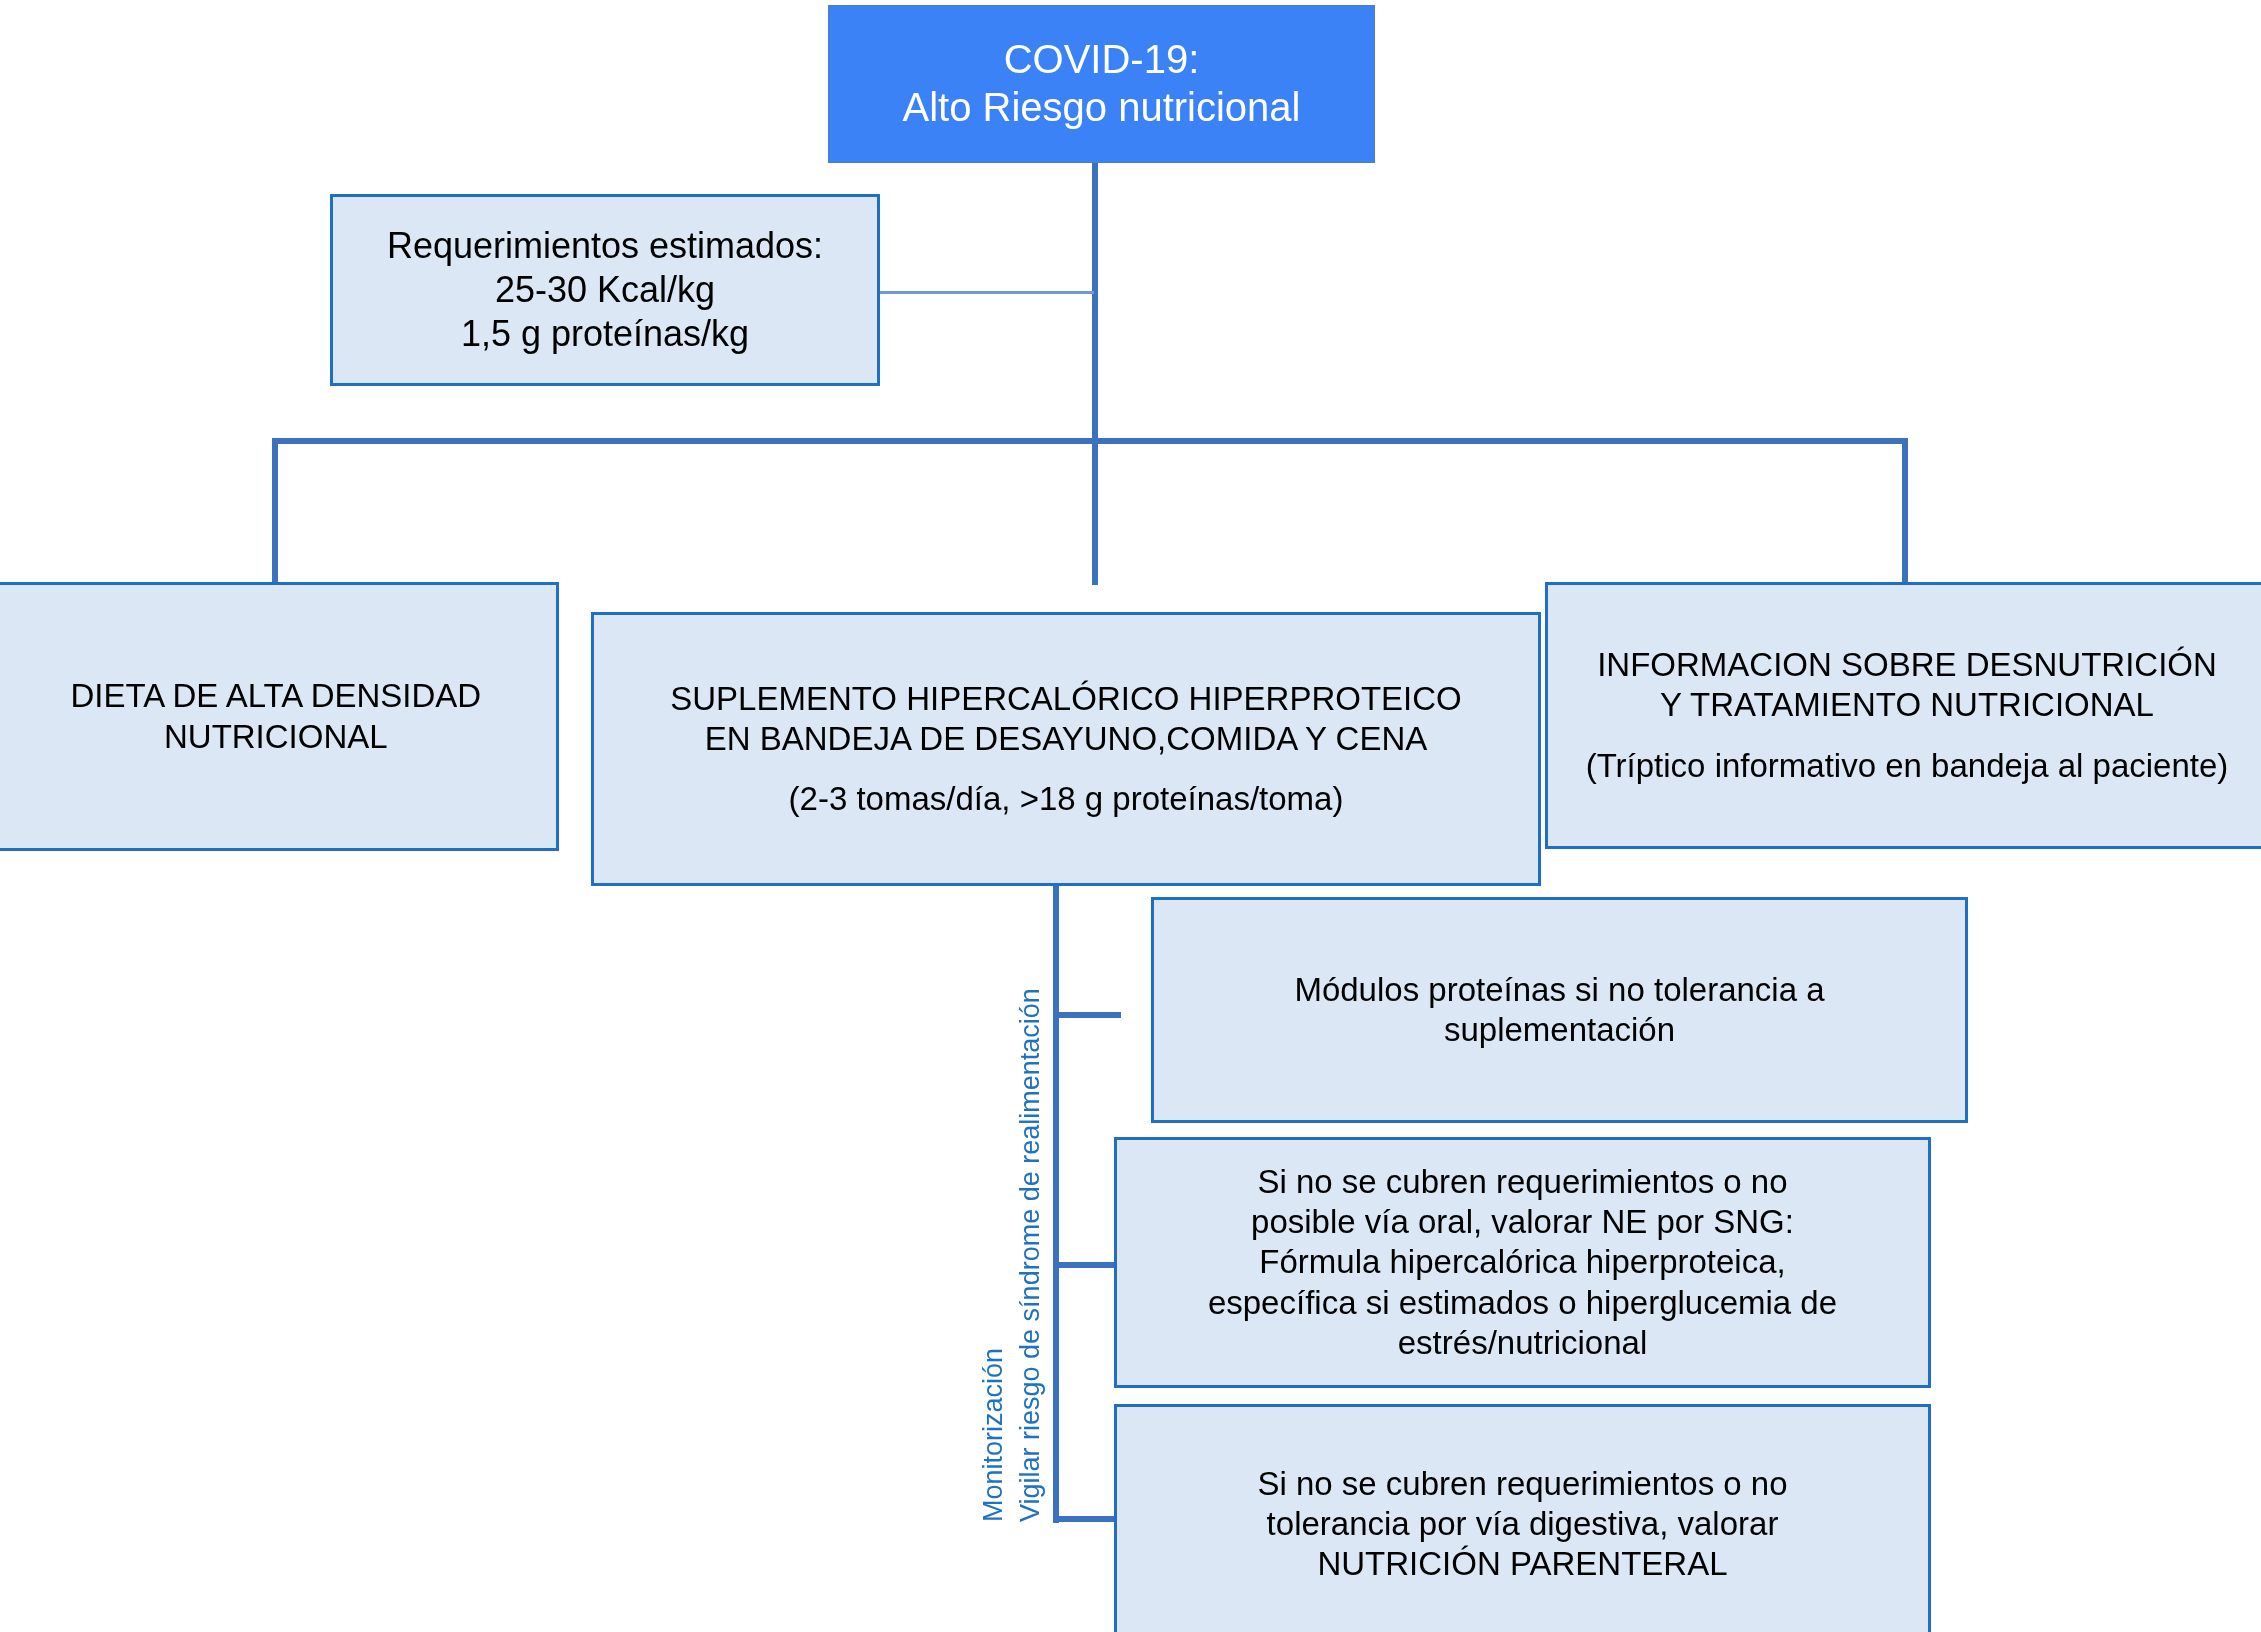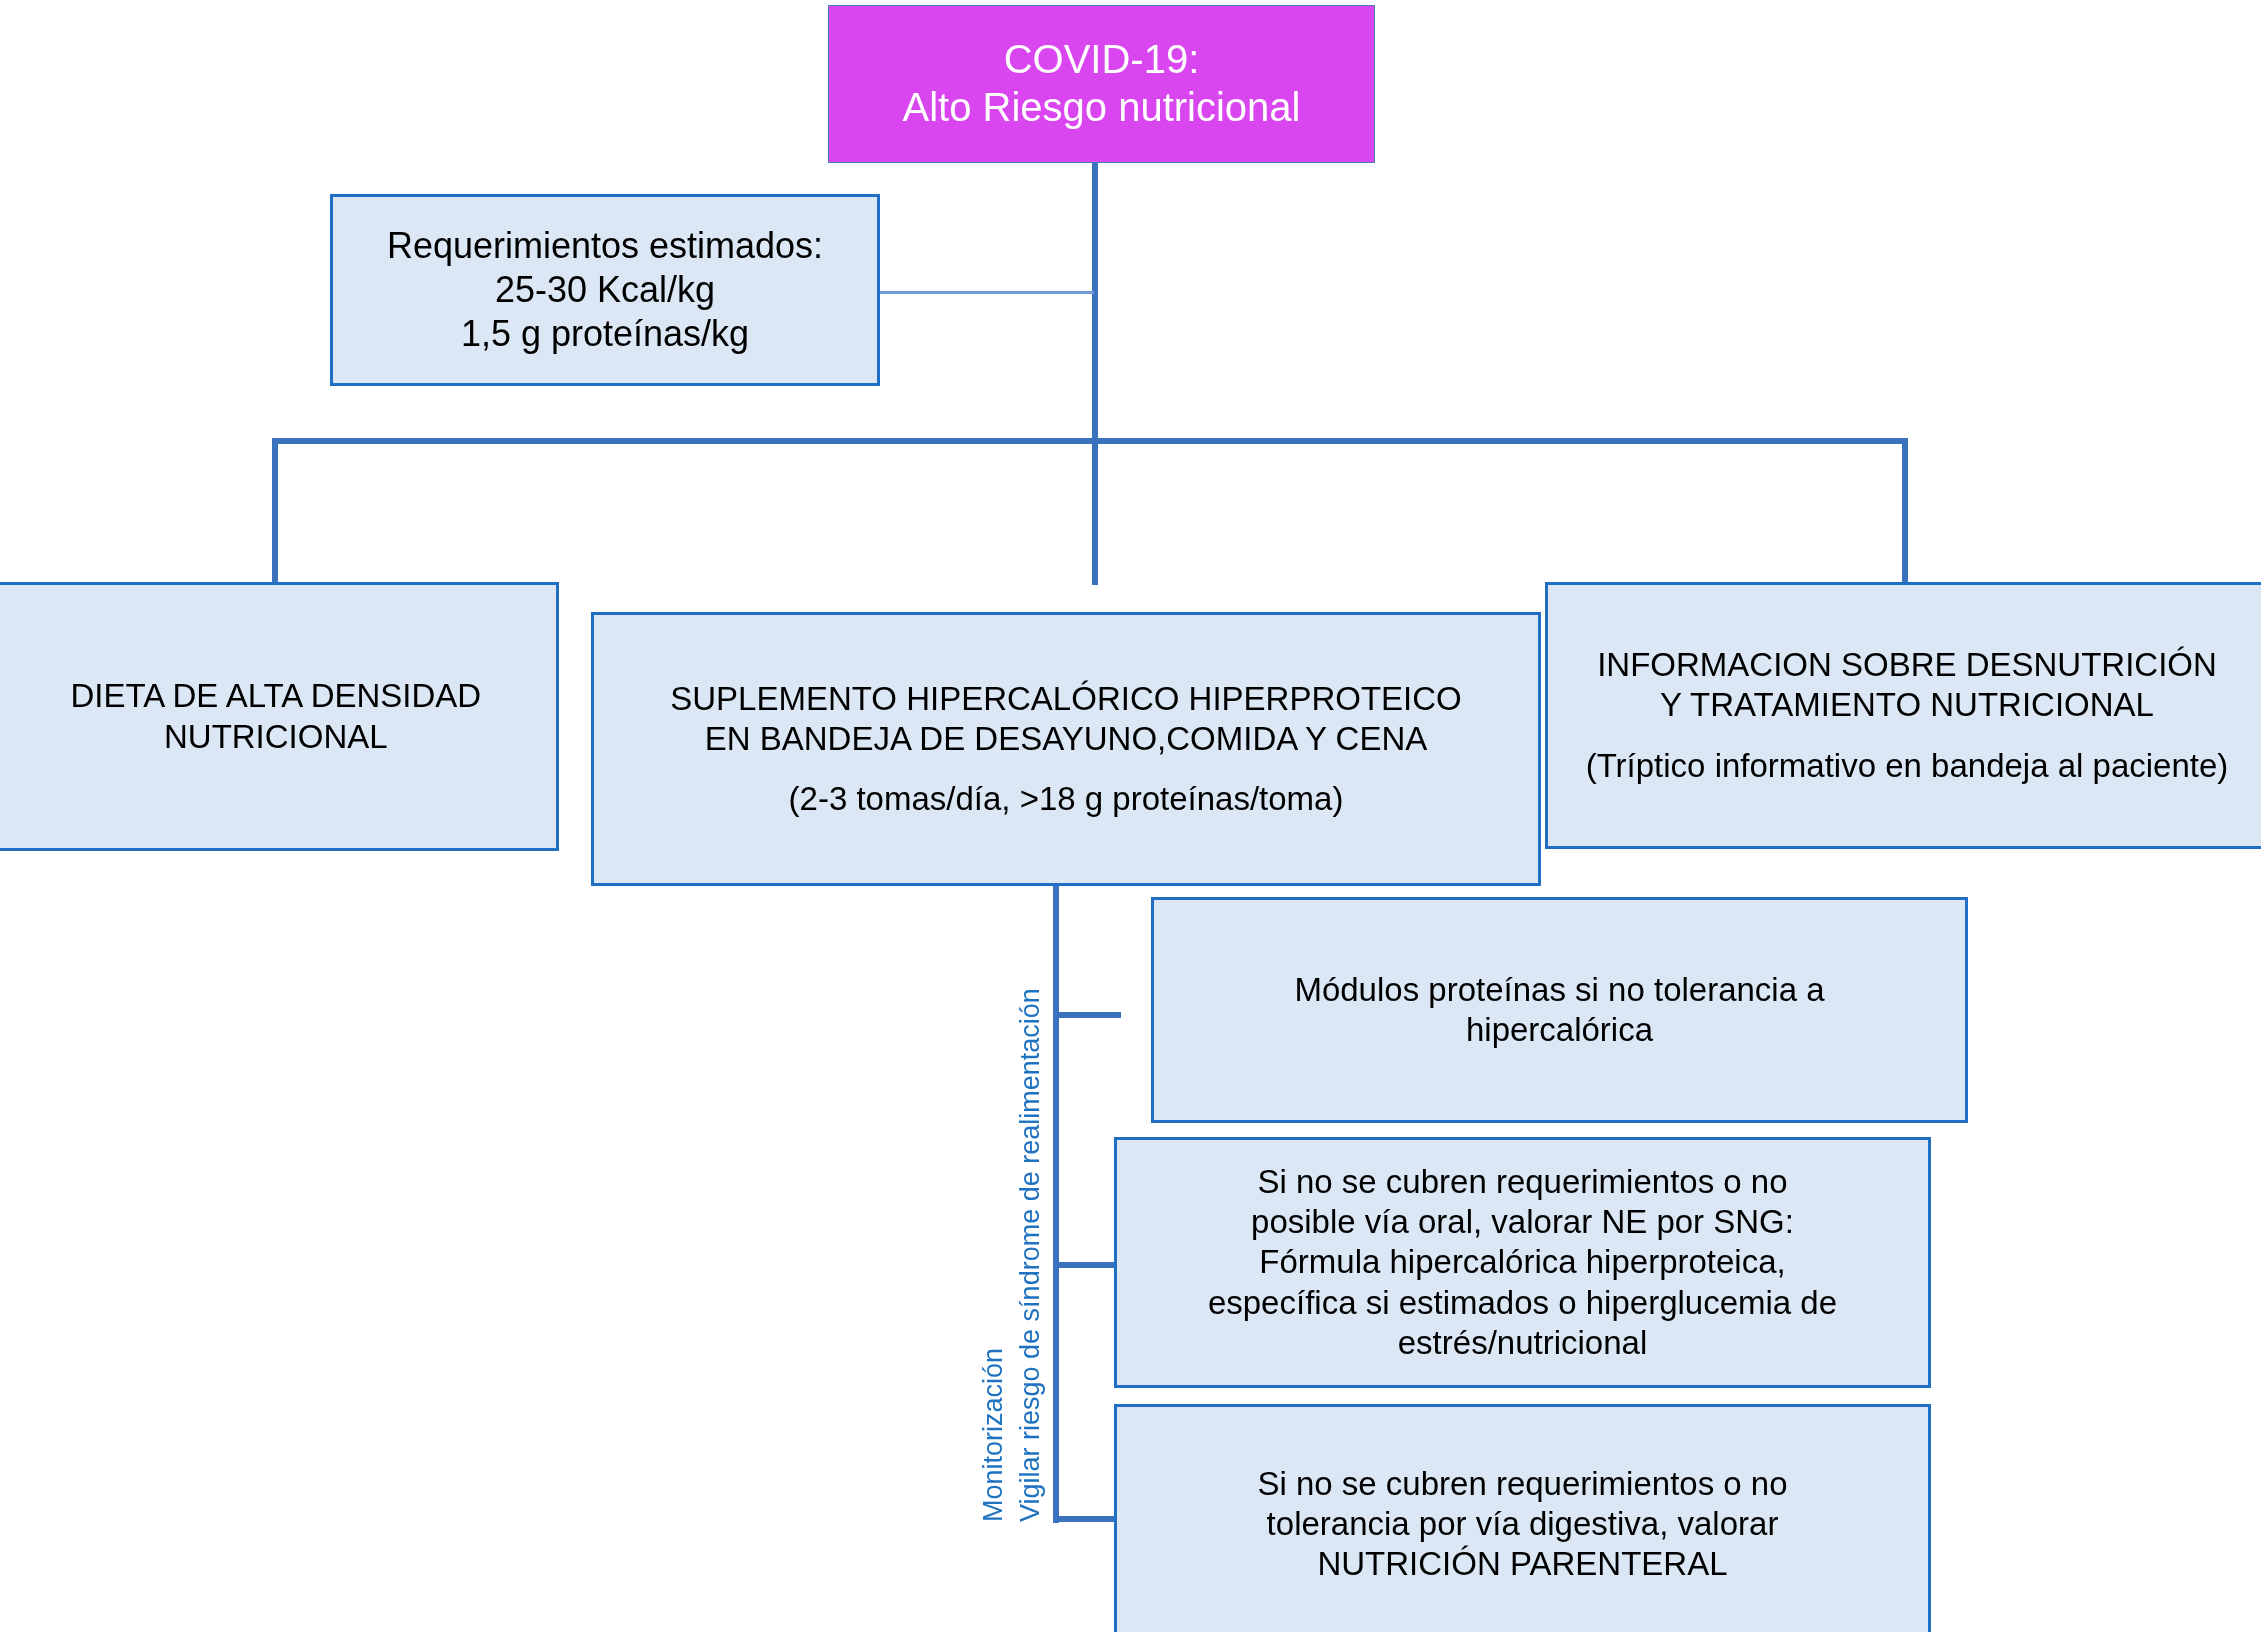--- a/index.html
+++ b/index.html
@@ -2,21 +2,21 @@
 <html style="font-size:14.5px"><head>
 <meta charset="utf-8">
 <style>
   html,body{margin:0;padding:0;background:#ffffff;}
   body{font-family:"Liberation Sans","DejaVu Sans",sans-serif;}
   #stage{position:relative;width:2262px;height:1633px;background:#ffffff;overflow:hidden;}
 
   .node{position:absolute;box-sizing:border-box;display:flex;align-items:center;justify-content:center;text-align:center;}
 
   .hdr{
-    background:#d946ef;
+    background:#3b82f6;
     border:1.8px solid #4a7fbe;
     color:#ffffff;
     font-size:40px;
     line-height:1.18;
   }
 
   .lb{
     background:#dbe7f5;
     border:3.6px solid #1f6fc4;
     color:#000000;
@@ -104,21 +104,21 @@
       <div>INFORMACION SOBRE DESNUTRICIÓN</div>
       <div>Y TRATAMIENTO NUTRICIONAL</div>
       <span class="sp"></span>
       <div>(Tríptico informativo en bandeja al paciente)</div>
     </div>
   </div>
 
   <div class="node lb t-mid" style="left:1114px;top:897px;width:817px;height:226px;margin-left:37px;">
     <div class="pad">
       <div>Módulos proteínas si no tolerancia a</div>
-      <div>hipercalórica</div>
+      <div>suplementación</div>
     </div>
   </div>
 
   <div class="node lb t-mid" style="left:1114px;top:1137px;width:817px;height:251px;">
     <div class="pad">
       <div>Si no se cubren requerimientos o no</div>
       <div>posible vía oral, valorar NE por SNG:</div>
       <div>Fórmula hipercalórica hiperproteica,</div>
       <div>específica si estimados o hiperglucemia de</div>
       <div>estrés/nutricional</div>

